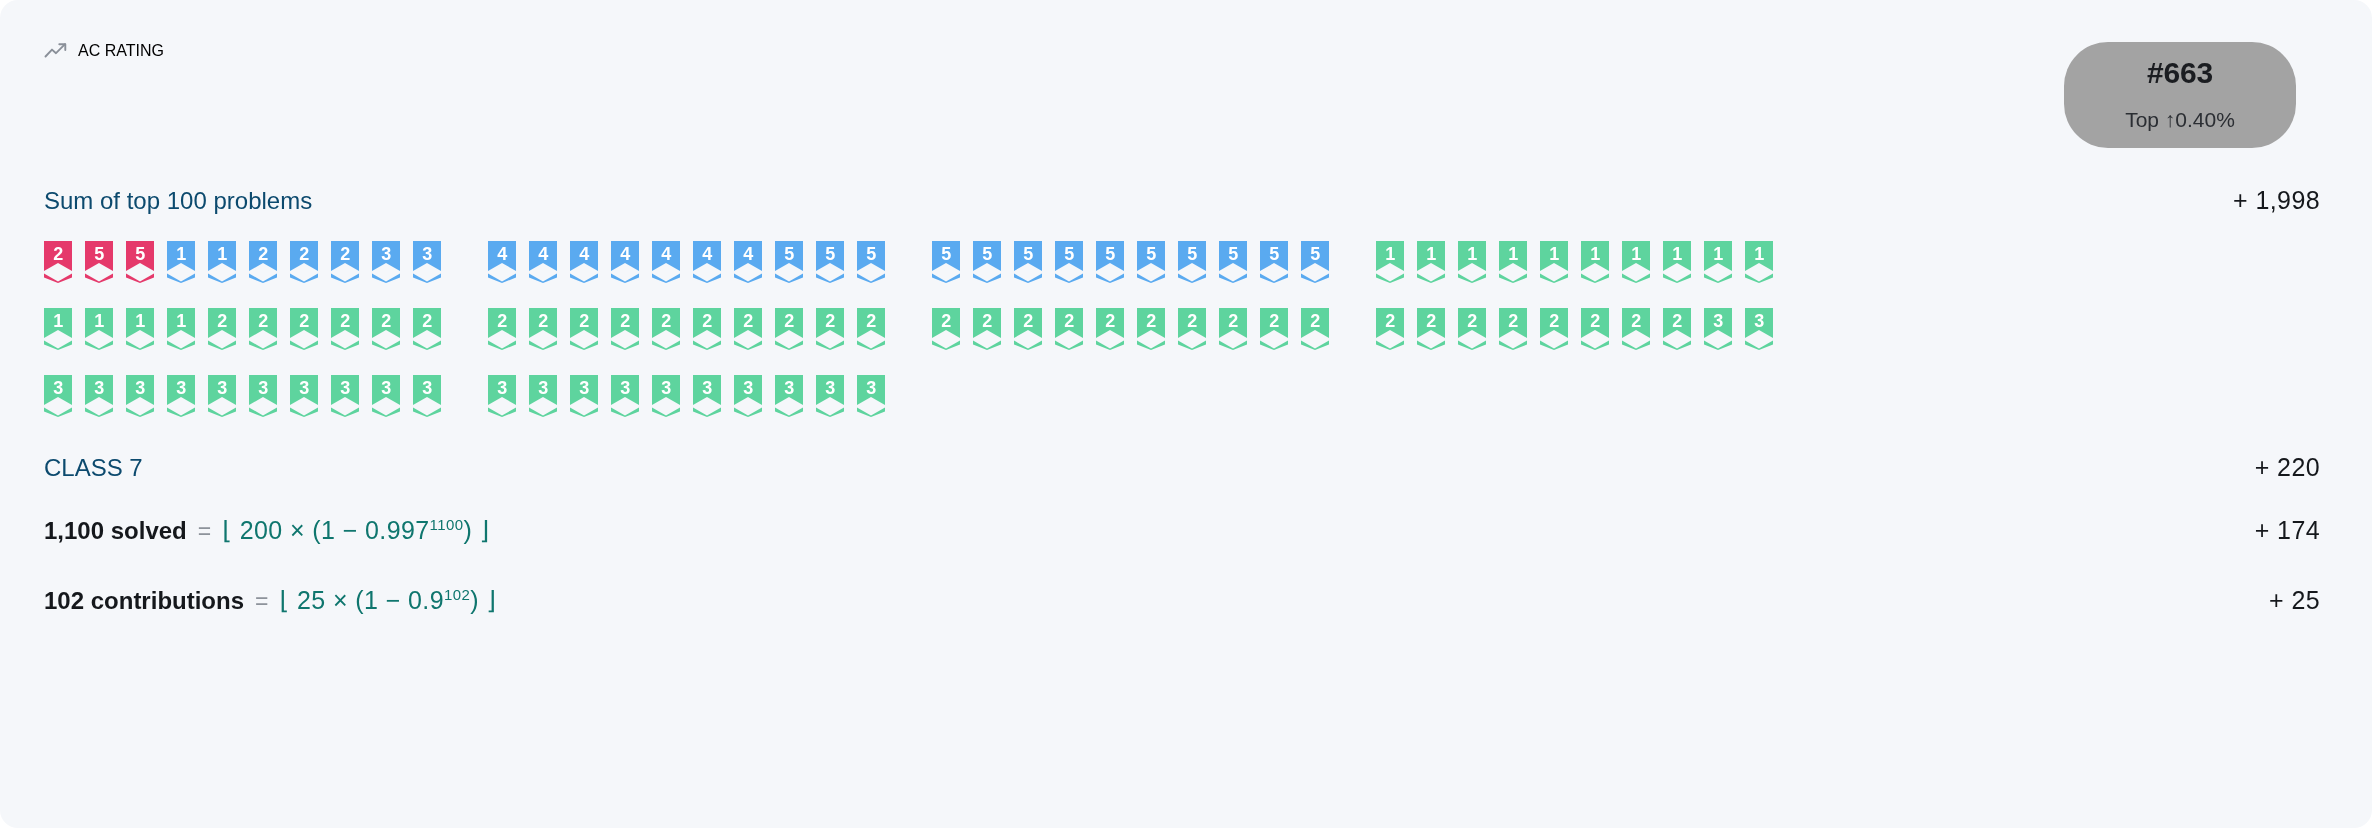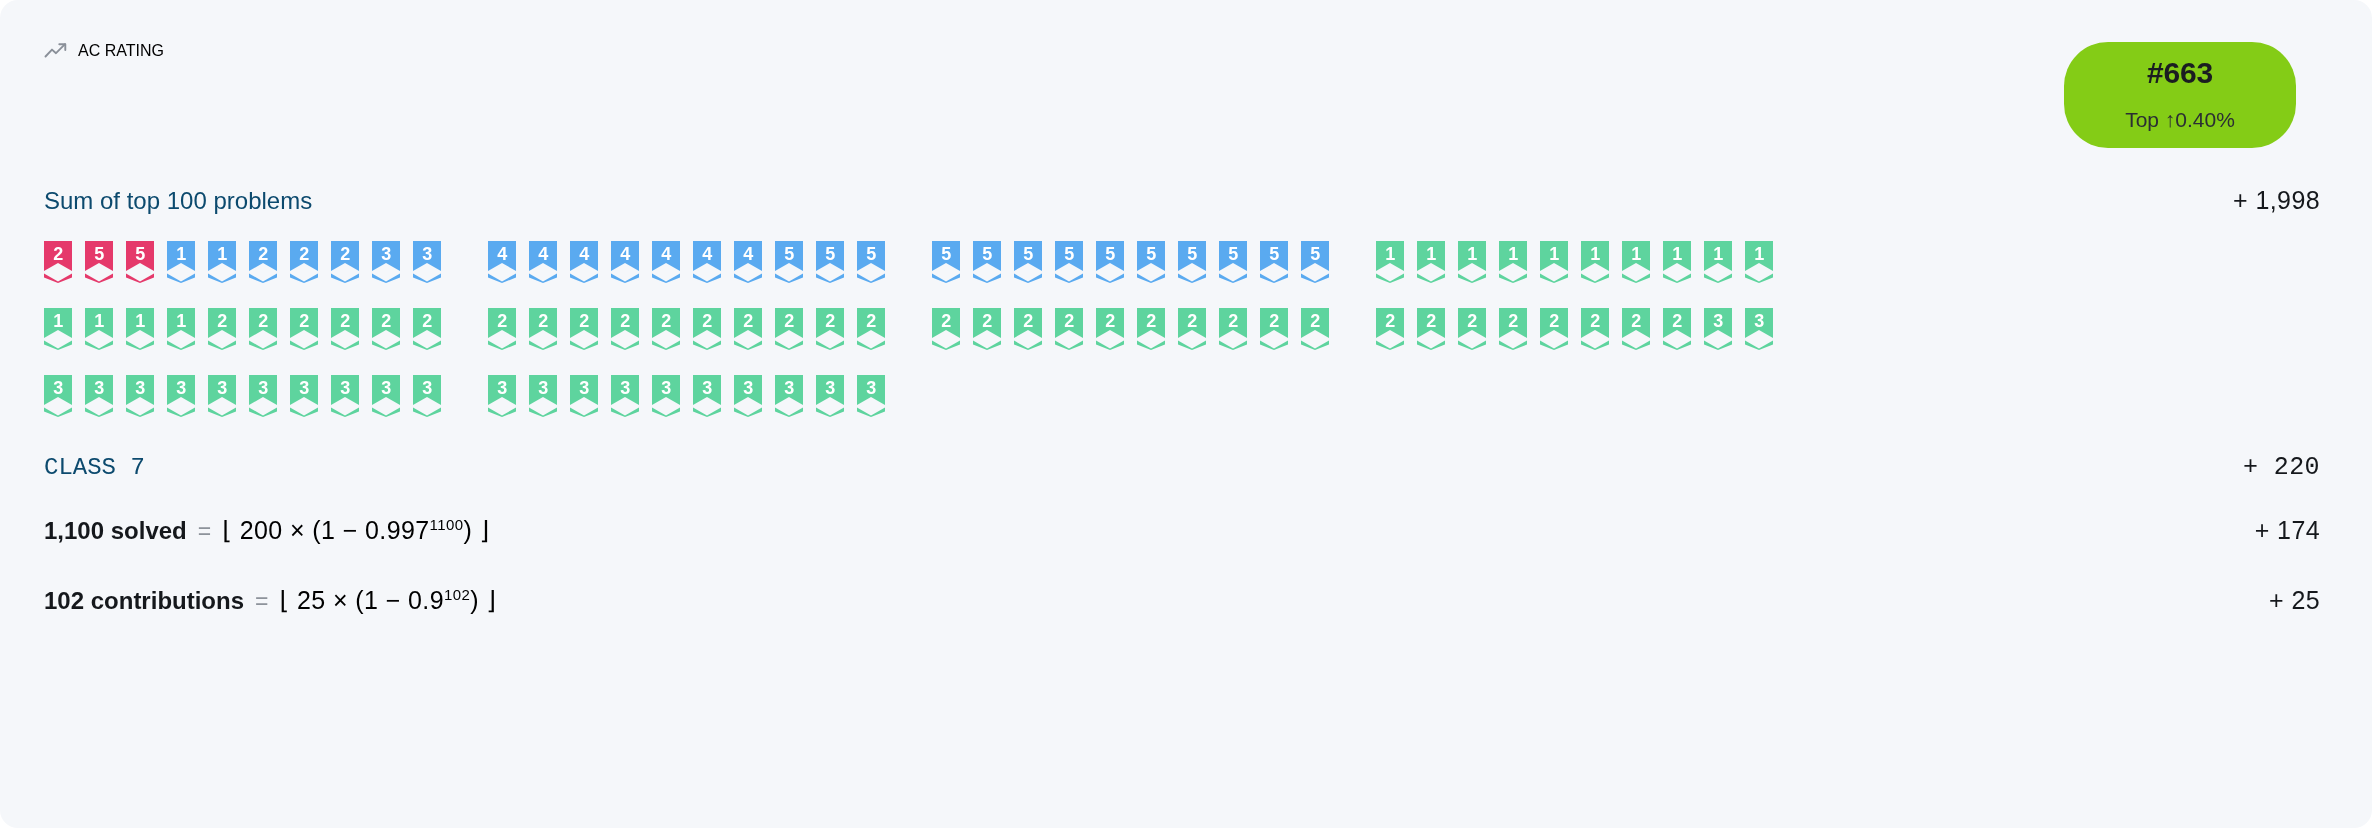--- a/index.html
+++ b/index.html
@@ -57,21 +57,21 @@
     color: #4da2f2;
     margin-left: 4px;
   }
 
   
   .rank-pill {
     margin-top: 12px;
     margin-right: 24px;
     min-width: 232px;
     padding: 14px 30px 16px 30px;
-    background: #84cc16;
+    background: #a3a3a3;
     border-radius: 44px;
     text-align: center;
   }
   .rank-number {
     font-size: 30px;
     font-weight: 700;
     color: #1b1d21;
     letter-spacing: -0.2px;
     line-height: 1.12;
   }
@@ -96,29 +96,29 @@
     font-weight: 400;
   }
   .line-value {
     font-size: 25px;
     color: #15181c;
     font-weight: 400;
     letter-spacing: 0.4px;
   }
 
   .row-sum     { margin-top: 38px; }
-  .row-class   { margin-top: 36px; font-family: Liberation Mono, monospace; }
+  .row-class   { margin-top: 36px; }
   .row-solved  { margin-top: 34px; }
   .row-contrib { margin-top: 41px; }
 
   .formula-label { display: flex; align-items: baseline; gap: 11px; }
   .formula-label .lhs { font-weight: 700; color: #15181c; font-size: 24px; }
   .formula-label .eq  { color: #8d939b; font-size: 23px; }
   .formula-label .rhs {
-    color: #000000;
+    color: #0f766e;
     font-size: 25px;
     font-weight: 300;
     letter-spacing: 0.4px;
   }
   .formula-label .rhs sup {
     font-size: 0.60em;
     vertical-align: super;
     line-height: 0;
   }
 

